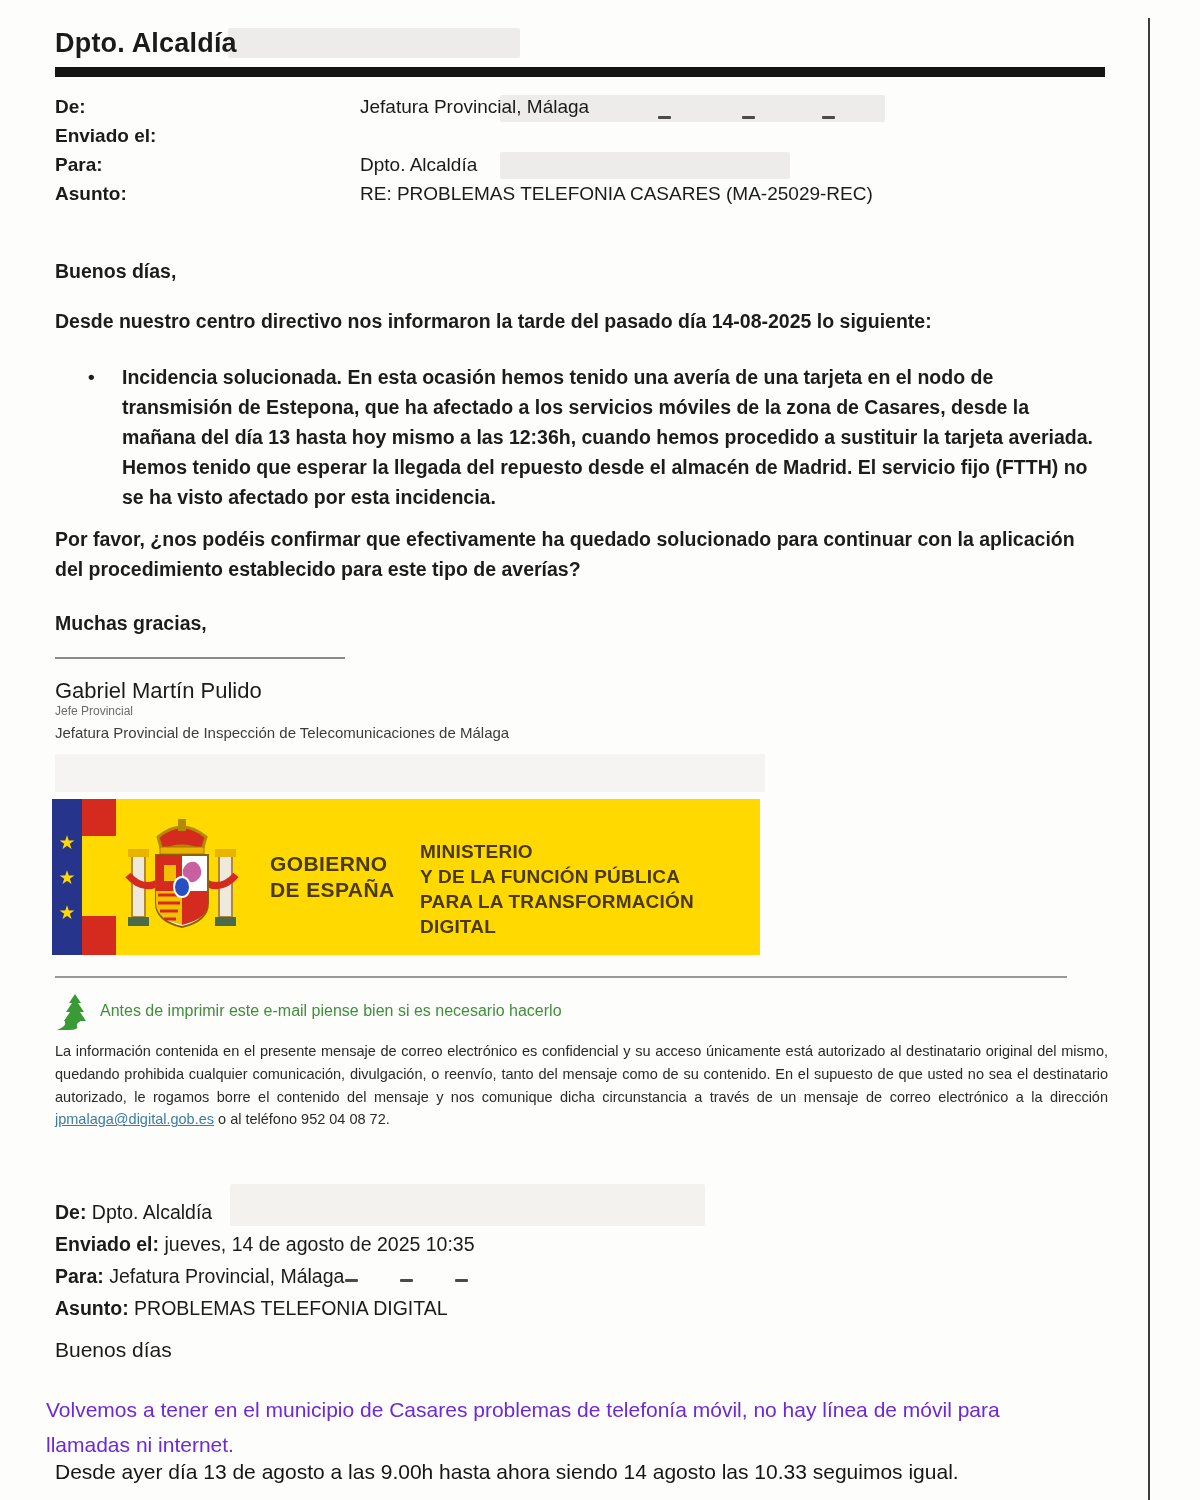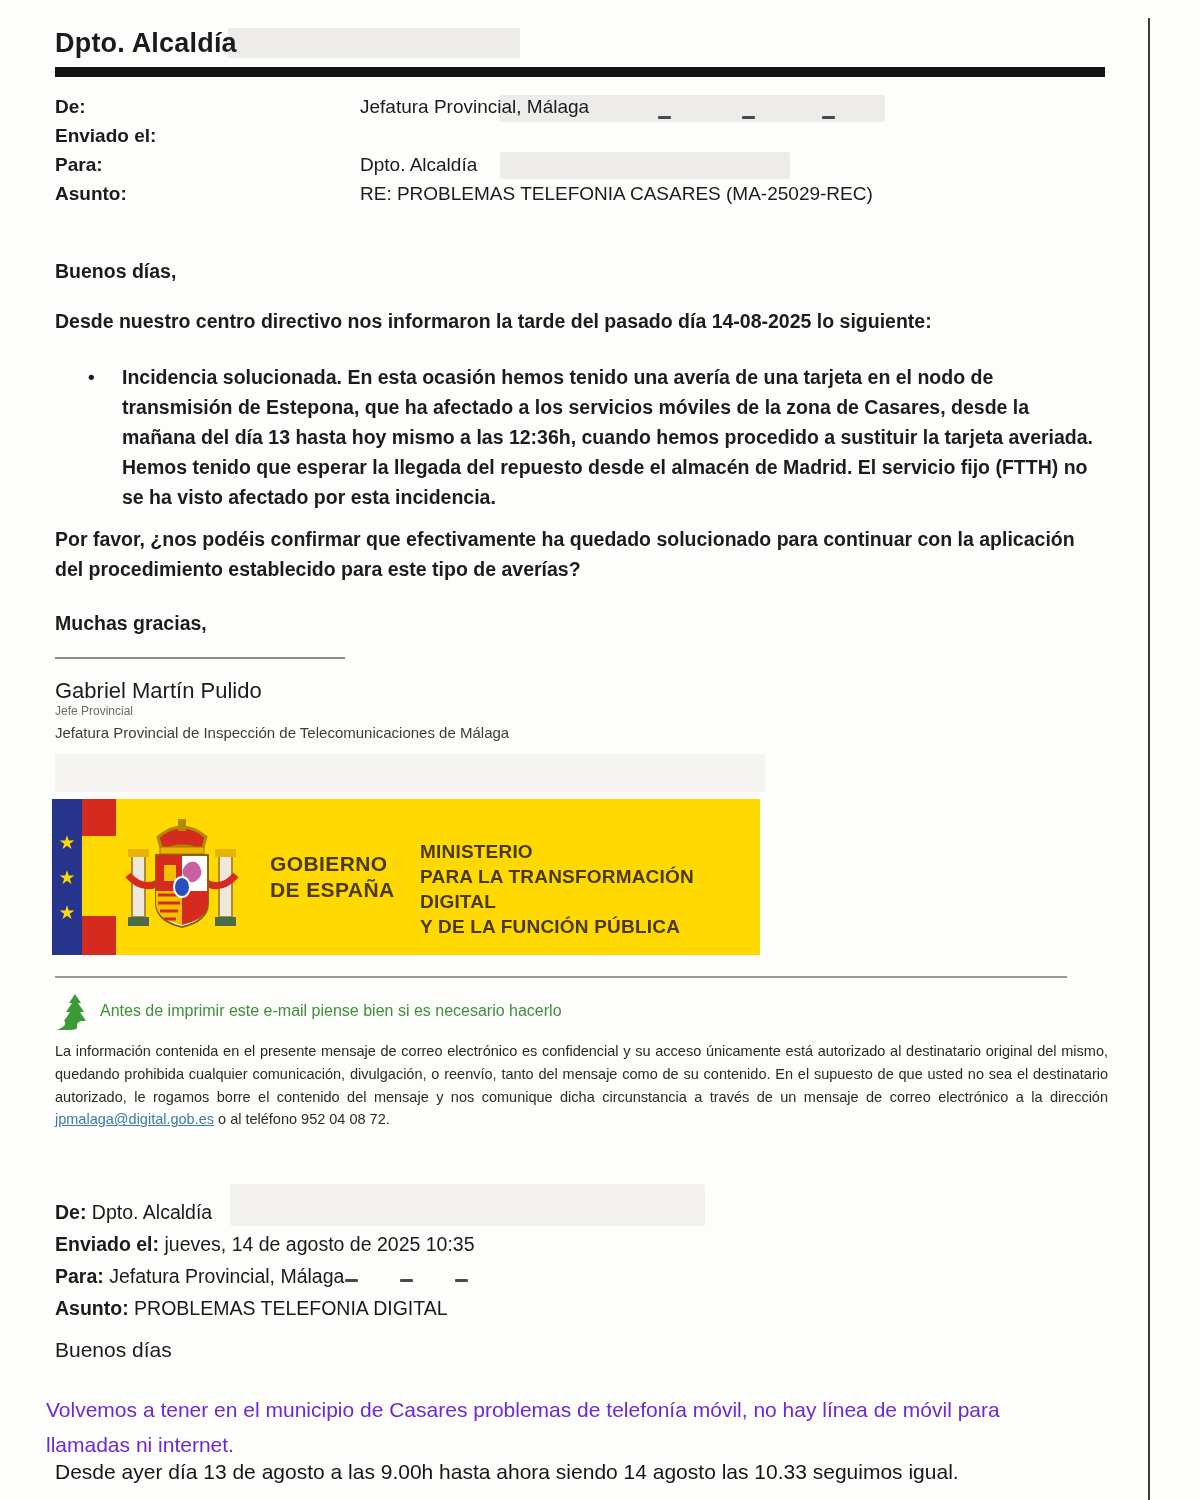--- a/index.html
+++ b/index.html
@@ -163,22 +163,22 @@
       <rect x="46" y="52" width="12" height="16" fill="#f3c000"></rect>
       <path d="M70 50 q8 -4 12 4 q4 8 -4 14 q-8 4 -12 -4 q-4 -8 4 -14" fill="#c75fa0"></path>
       <ellipse cx="64" cy="74" rx="8" ry="10" fill="#2a4fc0" stroke="#fff" stroke-width="2"></ellipse>
     </svg>
     <div class="gov-text">
       <div>GOBIERNO</div>
       <div>DE ESPAÑA</div>
     </div>
     <div class="ministry-text">
       <div>MINISTERIO</div>
+      <div>Y DE LA FUNCIÓN PÚBLICA</div>
       <div>PARA LA TRANSFORMACIÓN DIGITAL</div>
-      <div>Y DE LA FUNCIÓN PÚBLICA</div>
     </div>
   </div>
 
   <div class="abs hr2"></div>
   <div class="abs tree-wrap">
     <svg width="40" height="40" viewBox="0 0 40 40">
       <path d="M20 2 L26 11 L23 11 L29 20 L25 20 L31 29 L9 29 L15 20 L11 20 L17 11 L14 11 Z" fill="#3a9a35"></path>
       <rect x="18" y="27" width="4" height="6" fill="#3a9a35"></rect>
       <path d="M2 38 Q12 34 10 30 Q8 26 16 27 L30 27 Q20 31 22 34 Q24 38 14 38 Z" fill="#3a9a35"></path>
     </svg>

